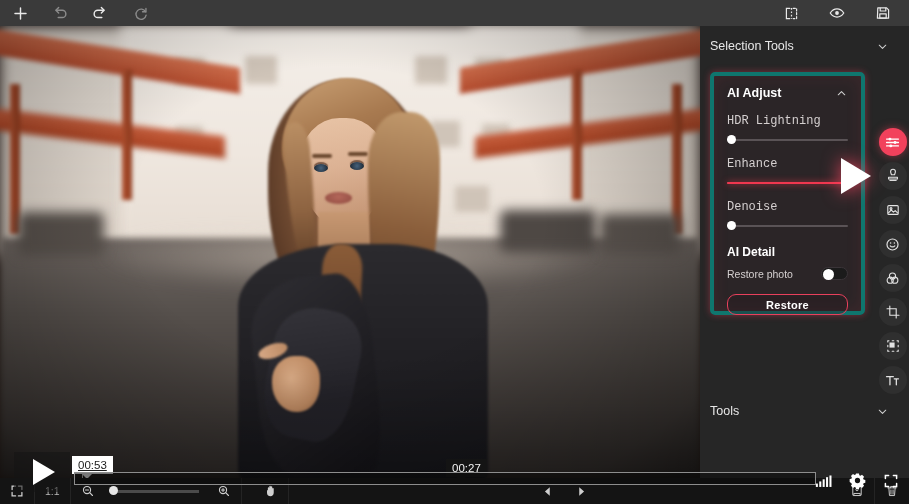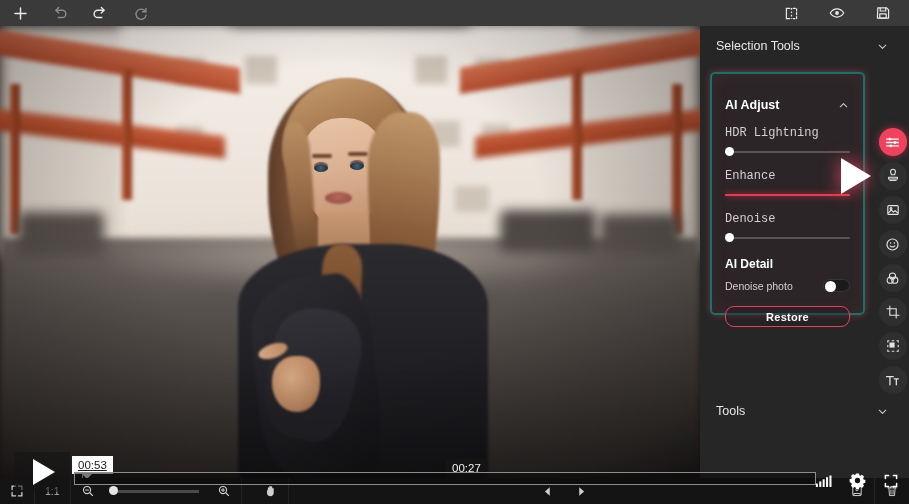--- a/index.html
+++ b/index.html
@@ -198,33 +198,33 @@
   
   .sidebar {
     position: absolute; top: 26px; right: 0;
     width: 209px; height: 452px;
     background: #262626;
     z-index: 20;
   }
   .sb-section {
     height: 40px;
     display: flex; align-items: center; justify-content: space-between;
-    padding: 0 20px 0 16px;
+    padding: 0 20px 0 10px;
     color: #e6e6e6; font-size: 12.5px;
   }
   .chev { color: #cfcfcf; display: flex; }
 
   .ai-panel {
     position: absolute; left: 10px; top: 46px;
     width: 155px; height: 243px;
-    border: 2px solid #0f766e;
+    border: 4px solid #0f766e;
     border-radius: 5px;
     background: rgba(48,36,40,.55);
     box-shadow: 0 0 7px rgba(232,64,92,.45), inset 0 0 16px rgba(232,64,92,.10);
-    padding: 24px 13px 0 13px;
+    padding: 10px 13px 0 13px;
     overflow: visible;
   }
   .panel-title {
     display: flex; align-items: center; justify-content: space-between;
     color: #ffffff; font-size: 12.5px; font-weight: bold;
     margin-bottom: 14px;
   }
   .ctl-label {
     color: #d5d0d0; font-size: 12px; margin-bottom: 7px; font-family: Liberation Mono, monospace;
   }
@@ -518,21 +518,21 @@
 
       <div class="ctl-label">Denoise</div>
       <div class="slider">
         <div class="slider-track"></div>
         <div class="slider-knob" style="left:0px;"></div>
       </div>
 
       <div class="sub-title">AI Detail</div>
 
       <div class="toggle-row">
-        <span class="lbl">Denoise photo</span>
+        <span class="lbl">Restore photo</span>
         <span class="toggle">
           <span class="knob"></span>
         </span>
       </div>
 
       <div class="restore-btn">Restore</div>
     </div>
 
 
     <div class="sb-section" style="position:absolute;top:365px;left:0;right:0;">

